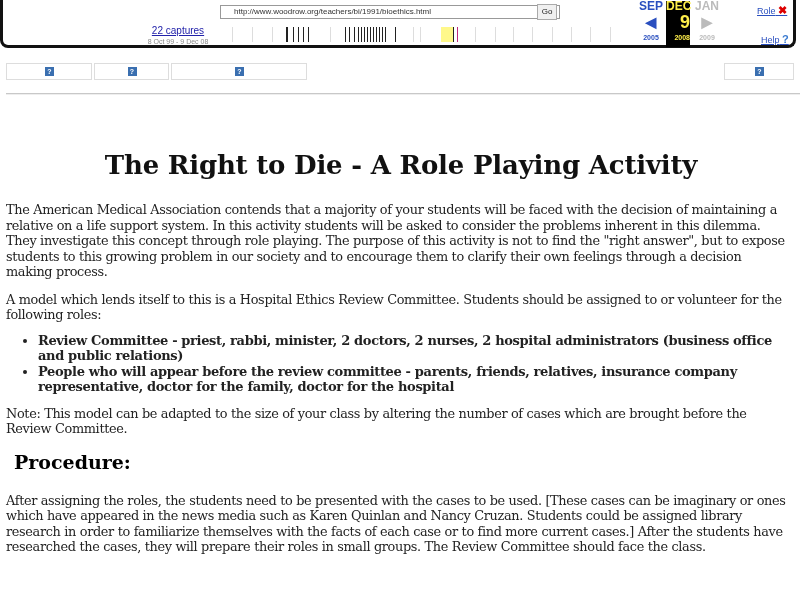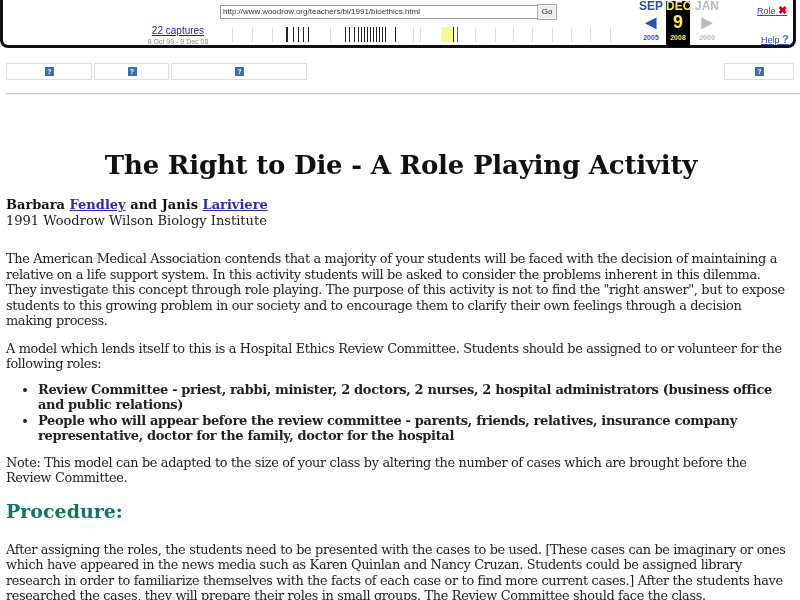--- a/index.html
+++ b/index.html
@@ -8,33 +8,33 @@
   
   .wb-bar { position: absolute; left: 0; top: 0; width: 796px; height: 48px; border: 3px solid #111; border-top: none; border-radius: 0 0 8px 8px; background: #fff; box-sizing: border-box; }
   .wb-logo { position: absolute; left: 8px; top: 4px; width: 92px; height: 36px; }
   .wb-logo .ia { font-family: "Liberation Sans", sans-serif; font-size: 5px; letter-spacing: 2.4px; color: #333; font-weight: bold; position: absolute; left: 12px; top: 5px; }
   .wb-logo .wm { position: absolute; left: 10px; top: 13px; font-family: "Liberation Sans", sans-serif; font-weight: bold; font-size: 15px; letter-spacing: -1.3px; transform: scaleY(1.3); transform-origin: top left; }
   .wb-logo .wm .w1 { color: #b0233a; }
   .wb-logo .wm .w2 { color: #222; }
   .captures { position: absolute; left: 135px; top: 25px; width: 80px; text-align: center; font-family: "Liberation Sans", sans-serif; }
   .captures a { font-size: 10px; color: #2222aa; text-decoration: underline; font-weight: normal; display: block; }
   .captures span { font-size: 7px; color: #888; display: block; margin-top: 2px; }
-  .url-input { position: absolute; left: 217px; top: 5px; width: 312px; height: 12px; border: 1px solid #999; font-family: "Liberation Sans", sans-serif; font-size: 8px; color: #333; padding: 0 2px; line-height: 12px; box-sizing: content-box; background: #fff; }
+  .url-input { position: absolute; left: 217px; top: 5px; width: 312px; height: 12px; border: 1px solid #999; font-family: "Liberation Sans", sans-serif; font-size: 8px; color: #333; padding: 0 13px; line-height: 12px; box-sizing: content-box; background: #fff; }
   .go-btn { position: absolute; left: 534px; top: 4px; width: 18px; height: 14px; border: 1px solid #aaa; background: #f0f0f0; font-family: "Liberation Sans", sans-serif; font-size: 8px; text-align: center; line-height: 14px; color: #222; }
   .timeline { position: absolute; left: 217px; top: 25px; width: 410px; height: 19px; }
   .timeline .tick { position: absolute; top: 2px; width: 1px; height: 15px; background: #ddd; }
   .timeline .bar { position: absolute; top: 2px; width: 2px; height: 15px; background: #222; }
   .timeline .hl { position: absolute; top: 2px; width: 12px; height: 15px; background: #fff88a; }
   .timeline .cur { position: absolute; top: 2px; width: 1px; height: 15px; background: #c0287a; }
   .cal { position: absolute; top: 1px; width: 28px; text-align: center; font-family: "Liberation Sans", sans-serif; font-weight: bold; }
   .cal .mon { font-size: 12px; display: block; height: 10px; line-height: 10px; }
   .cal .arrow { font-size: 14px; display: block; height: 22px; line-height: 22px; }
   .cal .yr { font-size: 7px; display: block; height: 10px; line-height: 10px; }
   .cal.prev { left: 634px; color: #2a4fbf; }
-  .cal.cur { left: 663px; background: #000; color: #ffef4a; width: 24px; height: 46px; }
+  .cal.cur { left: 663px; background: #000; color: #ffef4a; width: 24px; height: 46px; text-align: right; }
   .cal.cur .day { font-size: 18px; display: block; height: 22px; line-height: 22px; }
   .cal.next { left: 690px; color: #bbb; }
   .wb-close { position: absolute; left: 754px; top: 4px; font-family: "Liberation Sans", sans-serif; font-size: 9px; color: #2a4fbf; text-decoration: underline; }
   .wb-close .x { color: #d00; font-weight: bold; text-decoration: none; font-size: 11px; }
   .wb-help { position: absolute; left: 758px; top: 33px; font-family: "Liberation Sans", sans-serif; font-size: 9px; color: #2a4fbf; text-decoration: underline; }
   .wb-help .q { color: #3a7ad0; font-weight: bold; font-size: 11px; text-decoration: none; }
 
   
   .imgbox { position: absolute; top: 63px; height: 17px; border: 1px solid #ddd; box-sizing: border-box; }
   .imgbox .qi { position: absolute; left: 50%; top: 3px; width: 9px; height: 9px; margin-left: -4px; background: #3a6fb0; color: #fff; font-family: "Liberation Sans", sans-serif; font-size: 7px; line-height: 9px; text-align: center; font-weight: bold; }
@@ -44,21 +44,21 @@
   .content { position: absolute; left: 6px; top: 150px; width: 790px; }
   h1 { font-family: "DejaVu Serif", serif; font-size: 26px; font-weight: bold; margin: 0; color: #111; letter-spacing: -0.2px; text-align: center; }
   .authors { margin-top: 17px; font-size: 13px; line-height: 16px; }
   .authors b { color: #111; }
   .authors a { color: #2a2ab4; text-decoration: underline; }
   p { font-size: 13px; line-height: 15.5px; margin: 0; letter-spacing: -0.35px; transform: scaleX(0.99); transform-origin: left; }
   .p1 { margin-top: 22px; }
   .p2 { margin-top: 12px; }
   ul { margin: 10px 0 0 0; padding-left: 32px; font-size: 13px; line-height: 15.5px; letter-spacing: -0.35px; font-weight: bold; }
   .p3 { margin-top: 11px; }
-  h2 { font-family: "DejaVu Serif", serif; font-size: 19px; font-weight: bold; margin: 14px 0 0 0; color: #0f766e; }
+  h2 { font-family: "DejaVu Serif", serif; font-size: 19px; font-weight: bold; margin: 14px 0 0 8px; color: #000000; }
   .p4 { margin-top: 20px; }
 </style>
 </head>
 <body>
 
 <div class="wb-bar">
   <div class="captures">
     <a>22 captures</a>
     <span>8 Oct 99 - 9 Dec 08</span>
   </div>
@@ -133,24 +133,20 @@
 <div class="imgbox" style="left:171px;width:136px">
     <span class="qi">?</span>
   </div>
 <div class="imgbox" style="left:724px;width:70px">
     <span class="qi">?</span>
   </div>
 <div class="hr-top"></div>
 
 <div class="content">
   <h1>The Right to Die - A Role Playing Activity</h1>
-  <div class="authors">
-    <b><span>Barbara </span><a>Fendley</a><span> and Janis </span><a>Lariviere</a></b><br>
-    <span>1991 Woodrow Wilson Biology Institute</span>
-  </div>
   <p class="p1">The American Medical Association contends that a majority of your students will be faced with the decision of maintaining a relative on a life support system. In this activity students will be asked to consider the problems inherent in this dilemma. They investigate this concept through role playing. The purpose of this activity is not to find the "right answer", but to expose students to this growing problem in our society and to encourage them to clarify their own feelings through a decision making process.</p>
   <p class="p2">A model which lends itself to this is a Hospital Ethics Review Committee. Students should be assigned to or volunteer for the following roles:</p>
   <ul>
     <li>Review Committee - priest, rabbi, minister, 2 doctors, 2 nurses, 2 hospital administrators (business office and public relations)</li>
     <li>People who will appear before the review committee - parents, friends, relatives, insurance company representative, doctor for the family, doctor for the hospital</li>
   </ul>
   <p class="p3">Note: This model can be adapted to the size of your class by altering the number of cases which are brought before the Review Committee.</p>
   <h2>Procedure:</h2>
   <p class="p4">After assigning the roles, the students need to be presented with the cases to be used. [These cases can be imaginary or ones which have appeared in the news media such as Karen Quinlan and Nancy Cruzan. Students could be assigned library research in order to familiarize themselves with the facts of each case or to find more current cases.] After the students have researched the cases, they will prepare their roles in small groups. The Review Committee should face the class.</p>
 </div>

